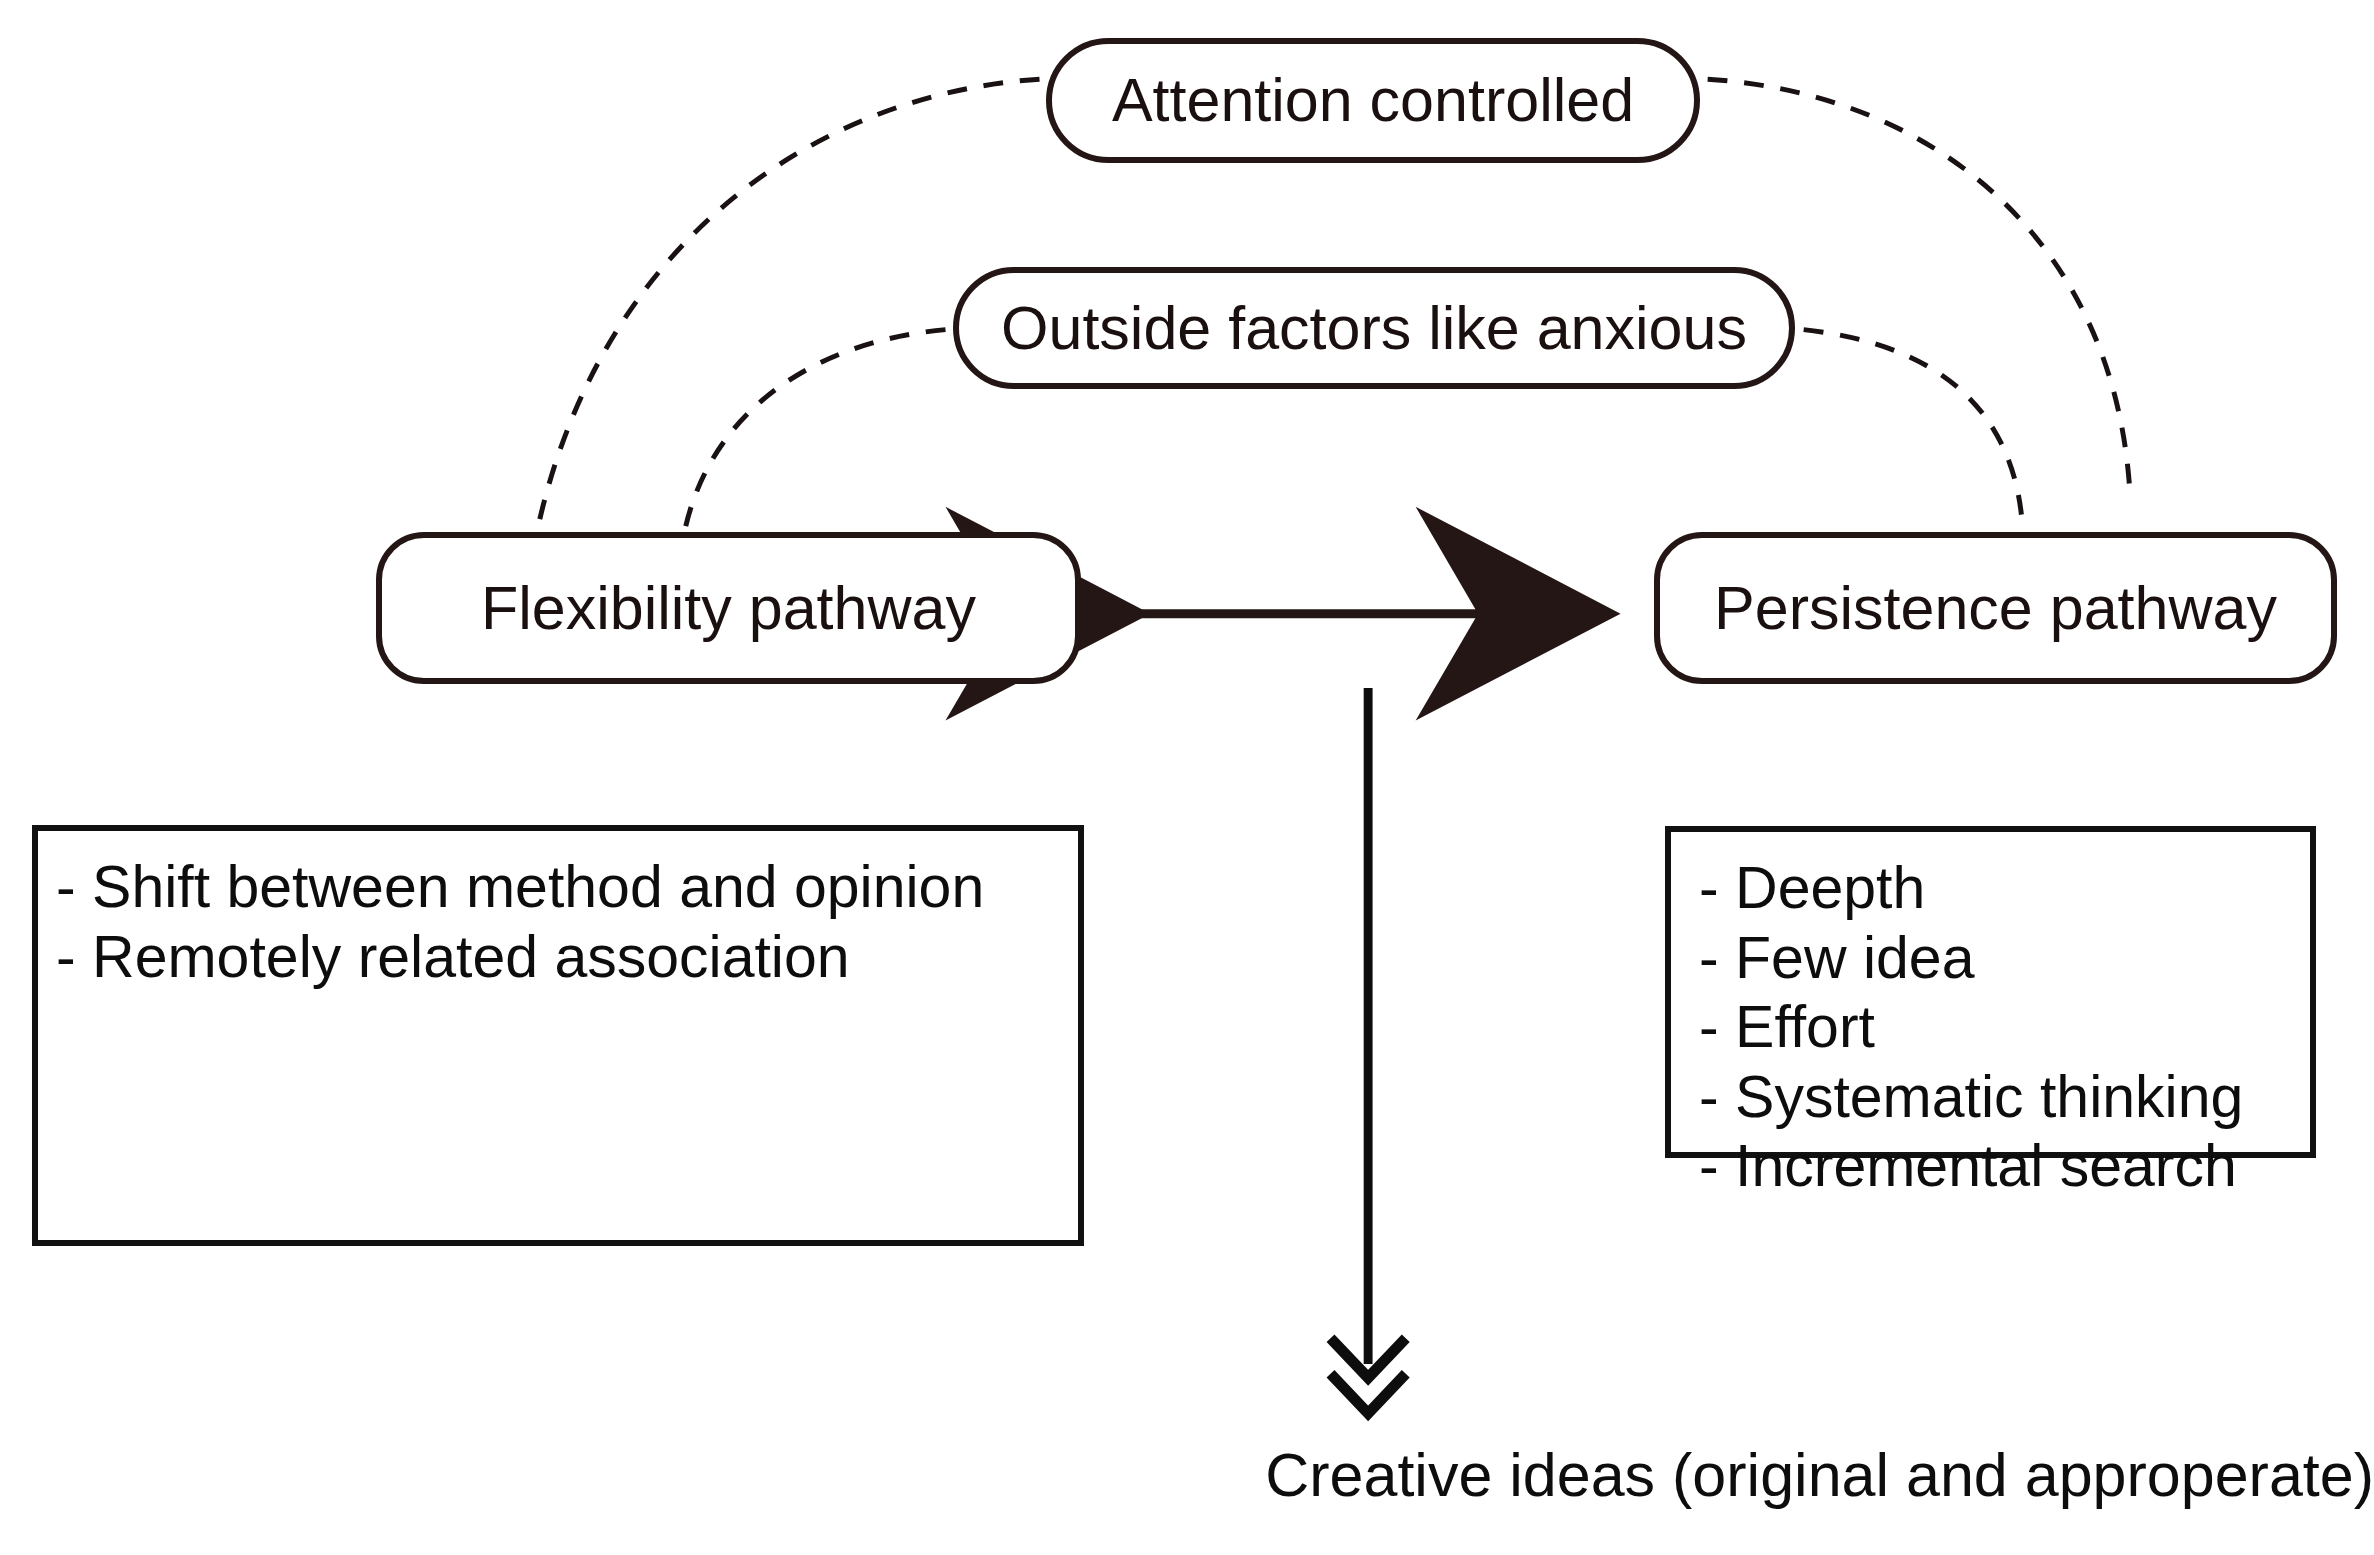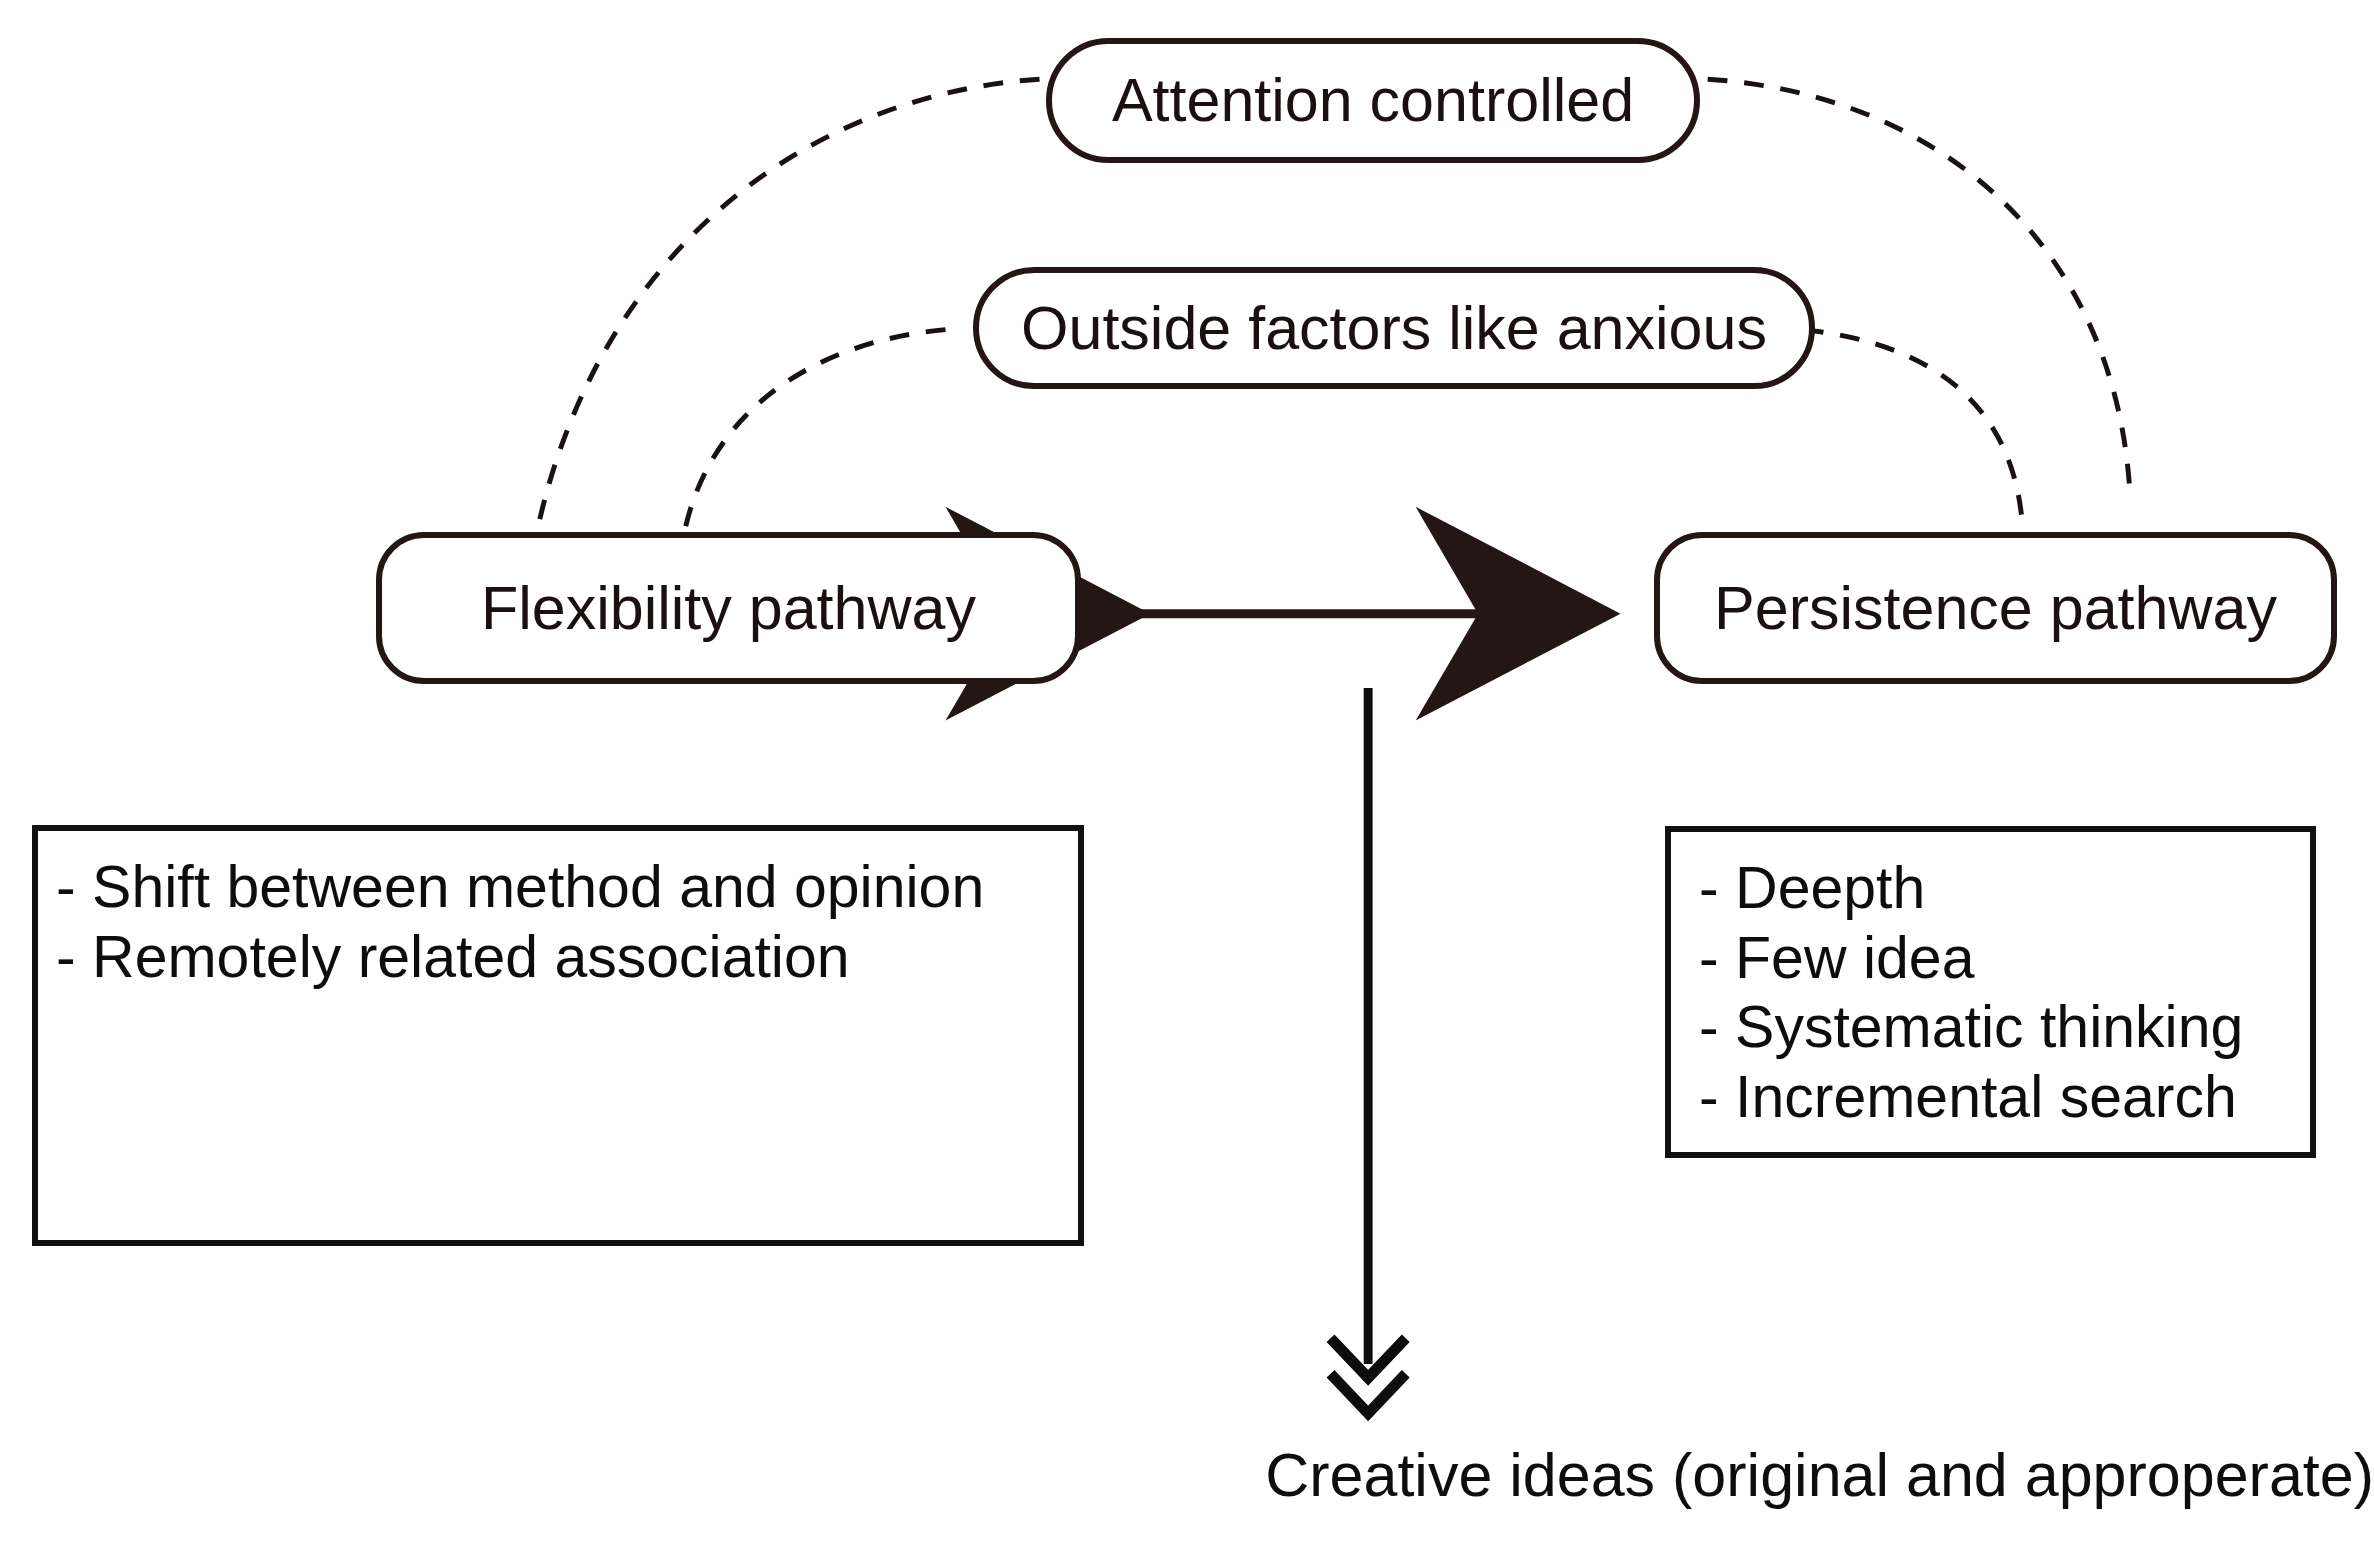--- a/index.html
+++ b/index.html
@@ -39,21 +39,21 @@
     line-height: 1.05;
     white-space: nowrap;
   }
   #node-attention {
     left: 1046px; top: 38px;
     width: 654px; height: 125px;
     font-size: 61px;
     border-radius: 63px;
   }
   #node-outside {
-    left: 973px; top: 267px;
+    left: 953px; top: 267px;
     width: 842px; height: 122px;
     font-size: 61px;
     border-radius: 62px;
   }
   #node-flexibility {
     left: 376px; top: 532px;
     width: 705px; height: 152px;
     font-size: 61px;
     border-radius: 48px;
   }
@@ -159,20 +159,21 @@
     <ul class="bullet-list">
       <li>- Shift between method and opinion</li>
       <li>- Remotely related association</li>
     </ul>
   </div>
 
   <div class="listbox" id="box-persistence-details">
     <ul class="bullet-list">
       <li>- Deepth</li>
       <li>- Few idea</li>
+      <li>- Effort</li>
       <li>- Systematic thinking</li>
       <li>- Incremental search</li>
     </ul>
   </div>
 
   <div id="caption-creative-ideas">Creative ideas (original and approperate)</div>
 
 </div>
 
 

